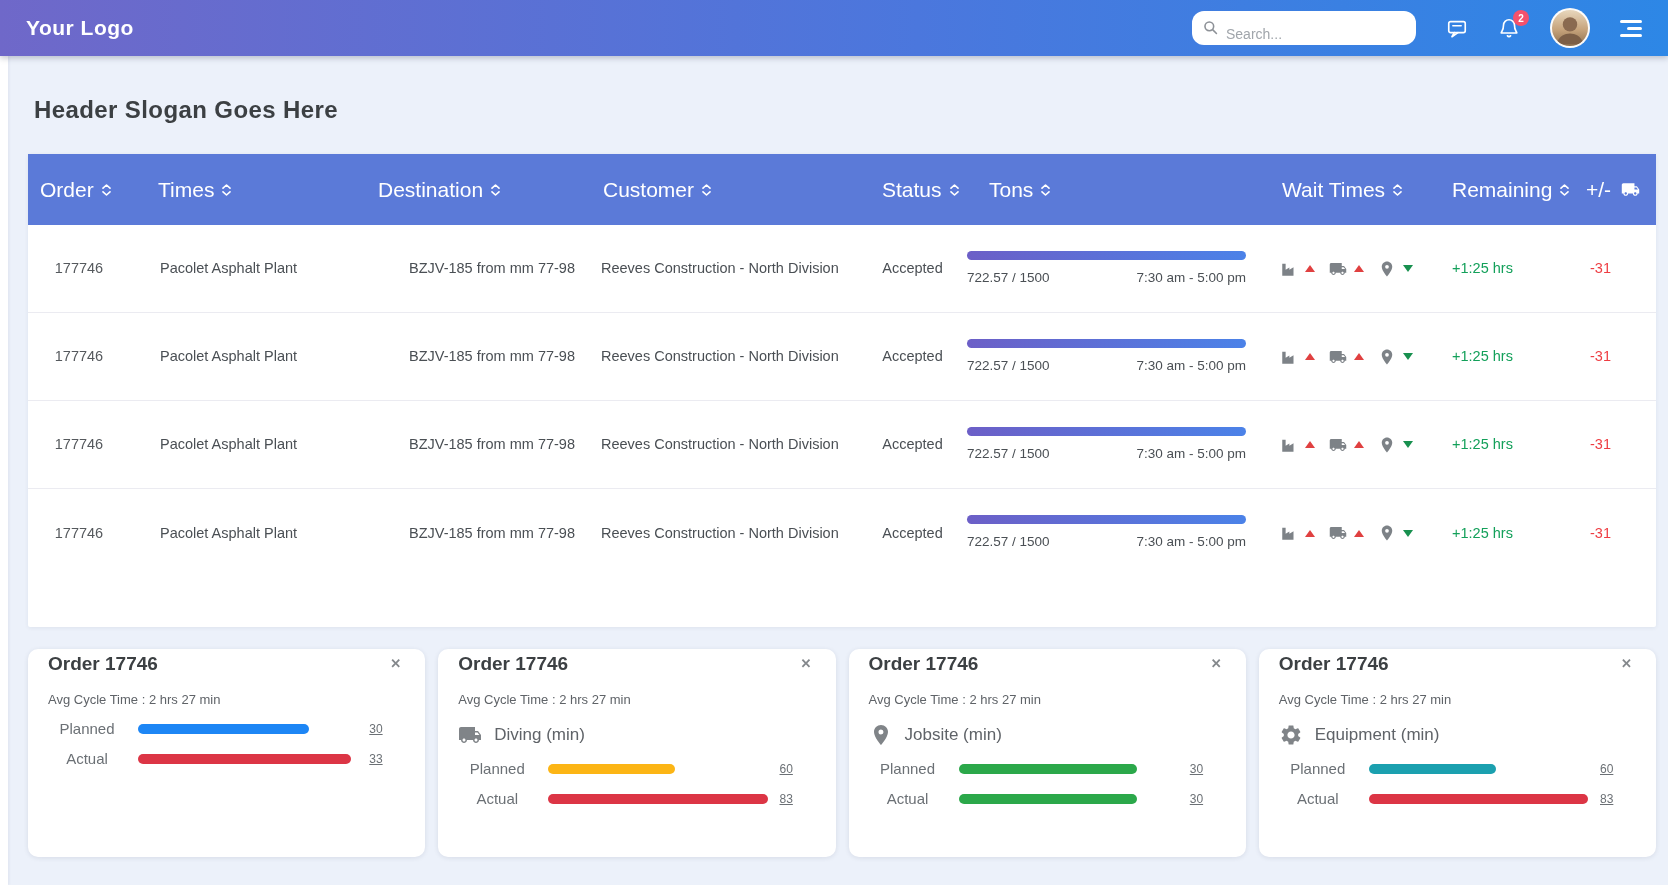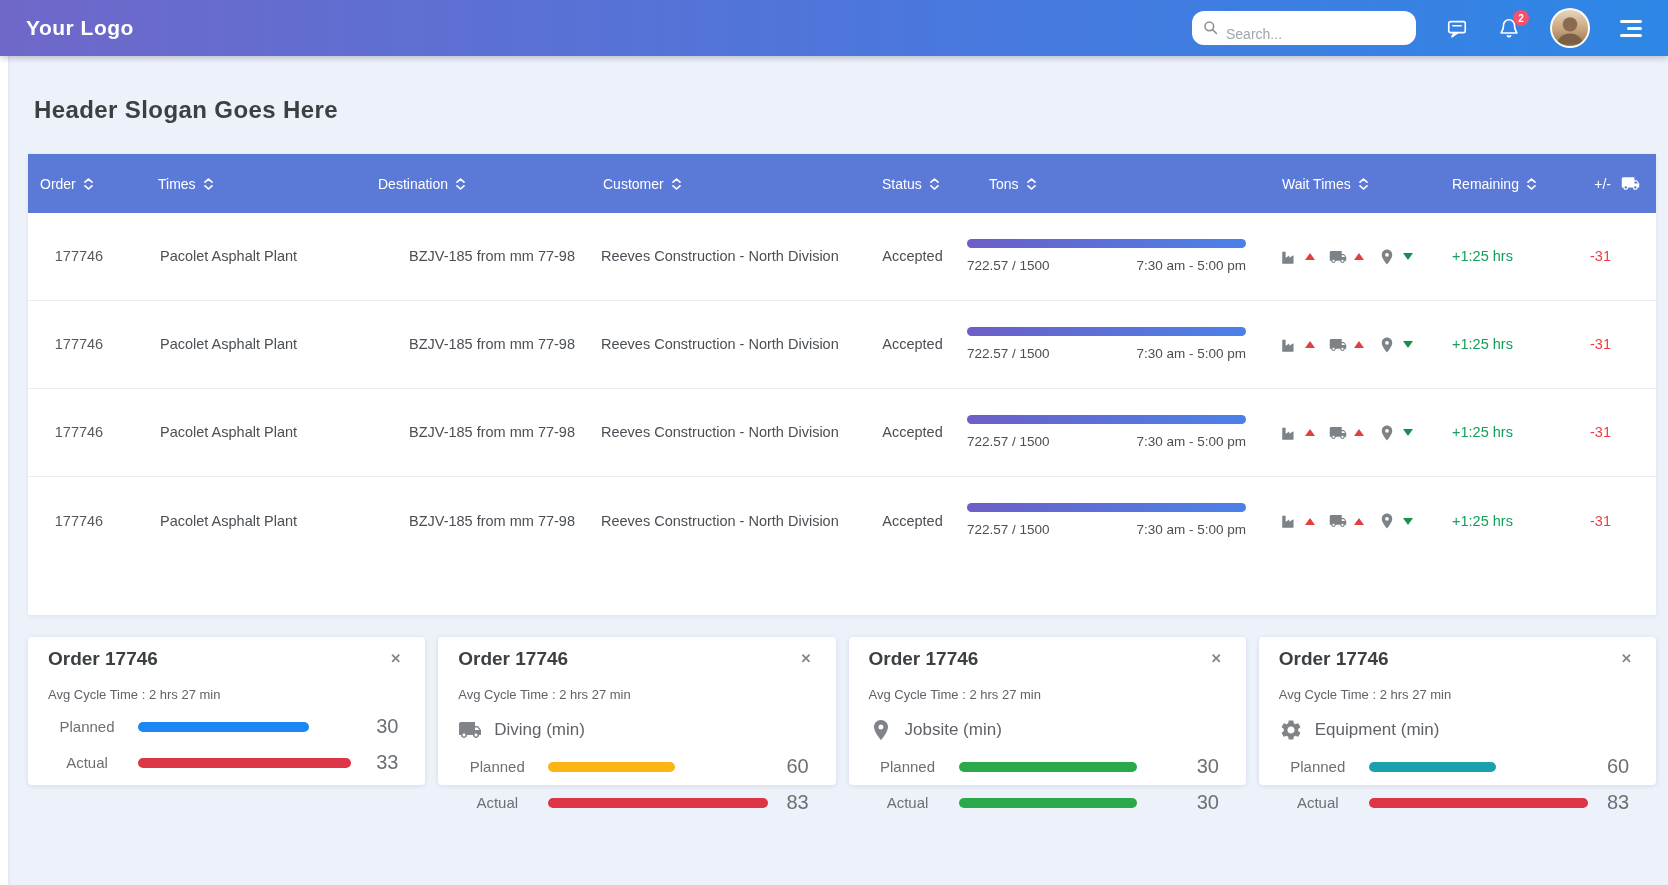--- a/index.html
+++ b/index.html
@@ -35,21 +35,21 @@
   .left-rail { position:absolute; left:0; top:56px; width:8px; height:829px;
     background:#fff; box-shadow:1px 0 3px rgba(60,70,100,.08); }
 
   
   .slogan { margin:40px 0 0 34px; font-size:24px; font-weight:700; color:#3c4043; letter-spacing:.4px; }
 
   .table-card { margin:30px 12px 0 28px; background:#fff; border-radius:2px;
     box-shadow:0 1px 4px rgba(30,40,70,.07); }
   .grid-row { display:grid; grid-template-columns:102px 200px 245px 285px 105px 295px 160px 125px 1fr;
     align-items:center; }
-  .thead { background:#5b7ad8; color:#fff; height:59px; font-size:14px; }
+  .thead { background:#5b7ad8; color:#fff; height:71px; font-size:21px; }
   .hcell { display:flex; align-items:center; gap:8px; cursor:pointer; }
   .h-order{padding-left:12px}.h-origin{padding-left:28px}.h-dest{padding-left:48px}
   .h-cust{padding-left:28px}.h-status{padding-left:22px}.h-tons{padding-left:24px}
   .h-wait{padding-left:22px}.h-rem{padding-left:32px}
   .h-pm{justify-content:flex-end; padding-right:16px; gap:10px; cursor:default;}
   .sort { display:flex; flex-direction:column; gap:2px; }
   .truck-h svg { width:19px; height:19px; display:block; color:#fff; }
 
   .trow { height:88px; border-bottom:1px solid #ebebf1; font-size:14.5px; color:#4a4f54; cursor:pointer; }
   .trow:last-child { border-bottom:none; }
@@ -69,36 +69,36 @@
   .wicon svg { width:18px; height:18px; display:block; }
   .tri { width:0; height:0; border-left:5px solid transparent; border-right:5px solid transparent; margin-right:7px; }
   .tri.up { border-bottom:7px solid #e04040; }
   .tri.down { border-top:7px solid #18904f; cursor:pointer; }
   .d-rem { text-align:center; color:#13a05a; }
   .d-pm { text-align:center; color:#ee3d42; }
   .tfoot { height:50px; }
 
   
   .cards { display:flex; gap:13px; margin:22px 12px 0 28px; }
-  .card { flex:1; background:#fff; border-radius:4px; box-shadow:0 1px 5px rgba(30,40,70,.10);
-    padding:11px 20px 38px 20px; height:148px; }
+  .card { flex:1; background:#fff; border-radius:10px; box-shadow:0 1px 5px rgba(30,40,70,.10);
+    padding:4px 20px 38px 20px; height:208px; }
   .card-head { display:flex; justify-content:space-between; align-items:flex-start; }
   .card-title { font-size:19px; font-weight:700; color:#3c4043; }
   .card-sub { margin-top:17px; font-size:13px; color:#5f6368; }
   .card-close { background:none; border:none; font-size:13px; font-weight:700; color:#84888c;
     cursor:pointer; line-height:1; padding:4px; }
   .metric { display:flex; align-items:center; gap:12px; margin-top:16px; }
   .metric-icon { width:24px; height:24px; color:#808488; }
   .metric-icon svg { width:24px; height:24px; display:block; }
   .metric-label { font-size:17px; color:#5f6368; }
   .bar-row { display:flex; align-items:center; margin-top:13px; }
   .bar-label { width:78px; text-align:center; font-size:15px; color:#6b7075; margin-right:12px; }
   .bar-area { flex:1; }
   .hbar { height:10px; border-radius:5px; }
-  .bar-value { width:36px; text-align:center; font-size:20px; color:#6b7075; }
+  .bar-value { width:36px; text-align:left; font-size:12px; color:#6b7075;text-decoration:underline; }
 </style>
 </head>
 <body>
 
 <div class="navbar">
   <div class="logo">Your Logo</div>
   <div class="nav-right">
     <div class="search-wrap">
       <span class="search-icon">
         <svg viewBox="0 0 24 24" fill="none" stroke="currentColor" stroke-width="2" stroke-linecap="round">

